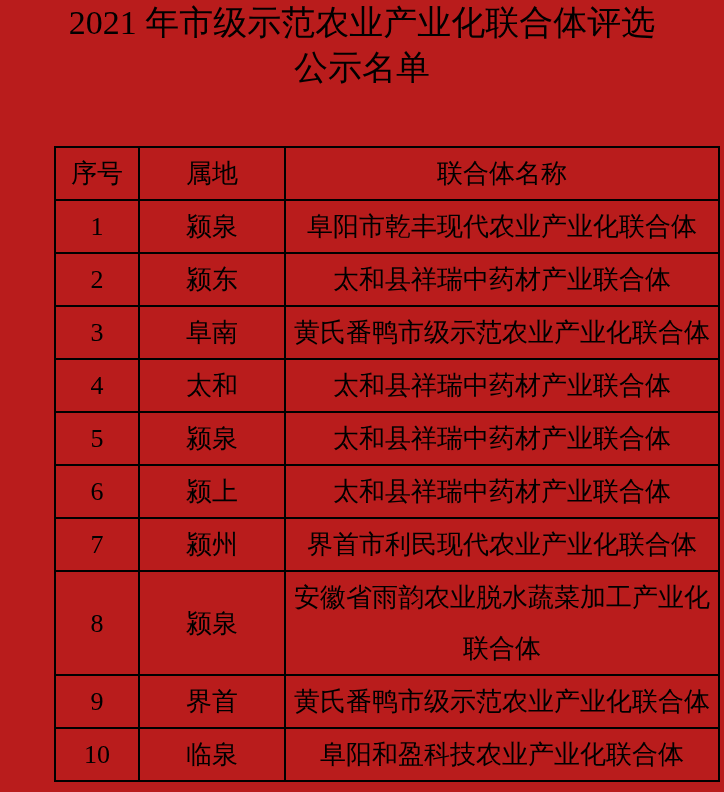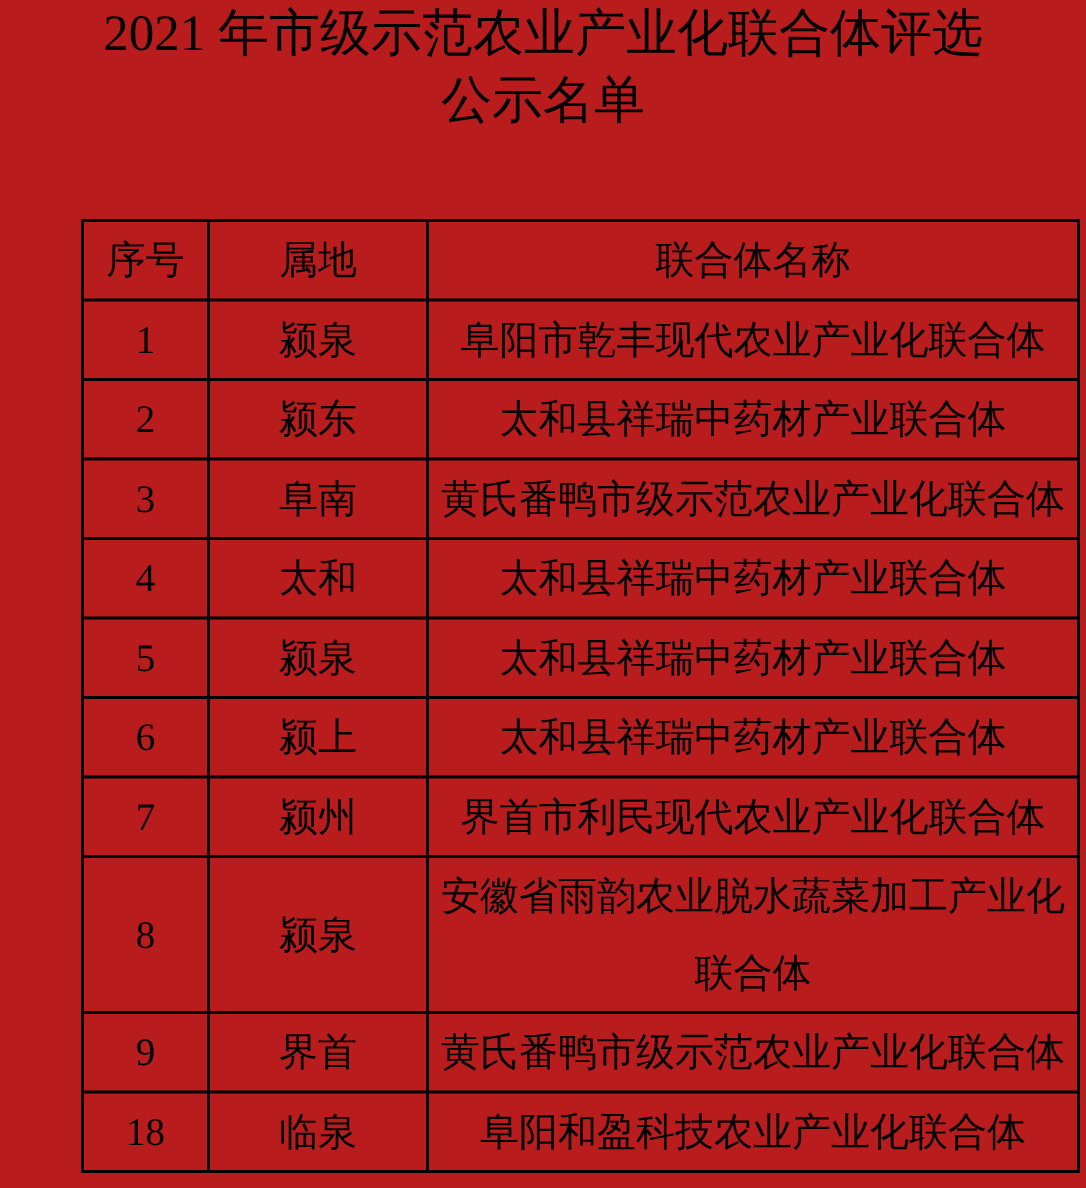--- a/index.html
+++ b/index.html
@@ -117,20 +117,20 @@
           <td>8</td>
           <td>颍泉</td>
           <td class="name-cell">安徽省雨韵农业脱水蔬菜加工产业化联合体</td>
         </tr>
         <tr>
           <td>9</td>
           <td>界首</td>
           <td class="name-cell">黄氏番鸭市级示范农业产业化联合体</td>
         </tr>
         <tr>
-          <td>18</td>
+          <td>10</td>
           <td>临泉</td>
           <td class="name-cell">阜阳和盈科技农业产业化联合体</td>
         </tr>
       </tbody>
   </table>
 
 </div>
 
 </body></html>

